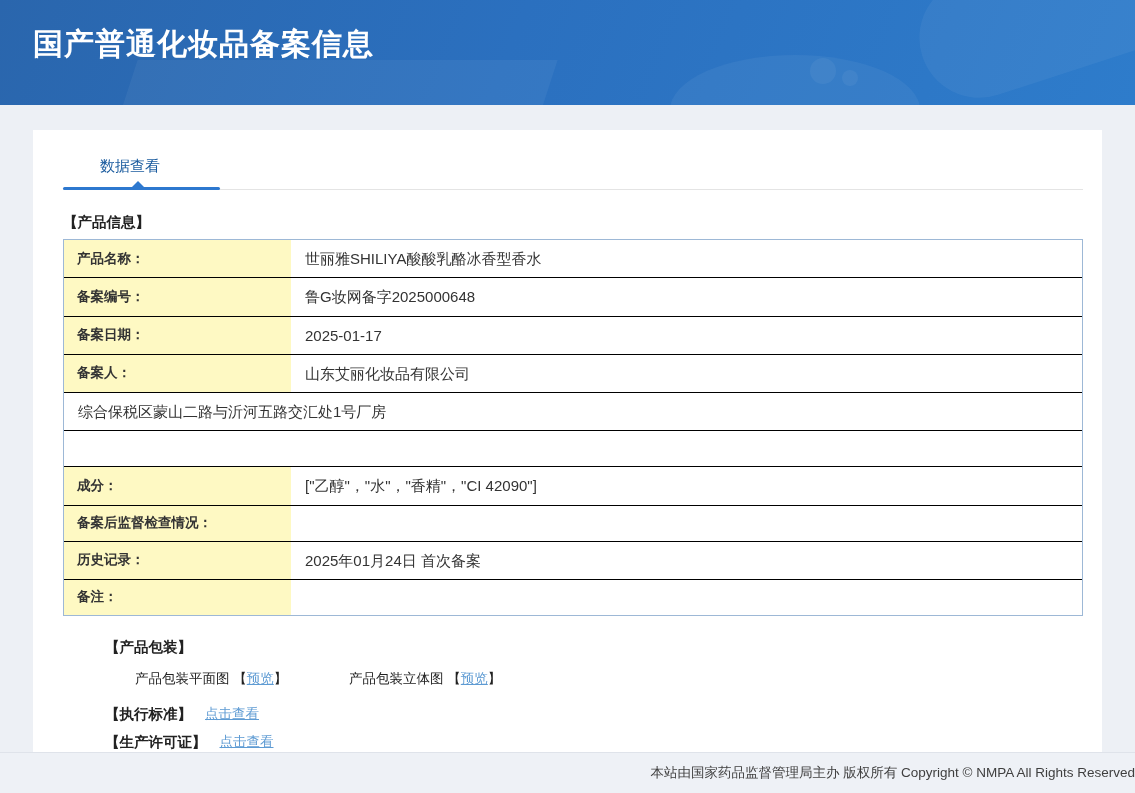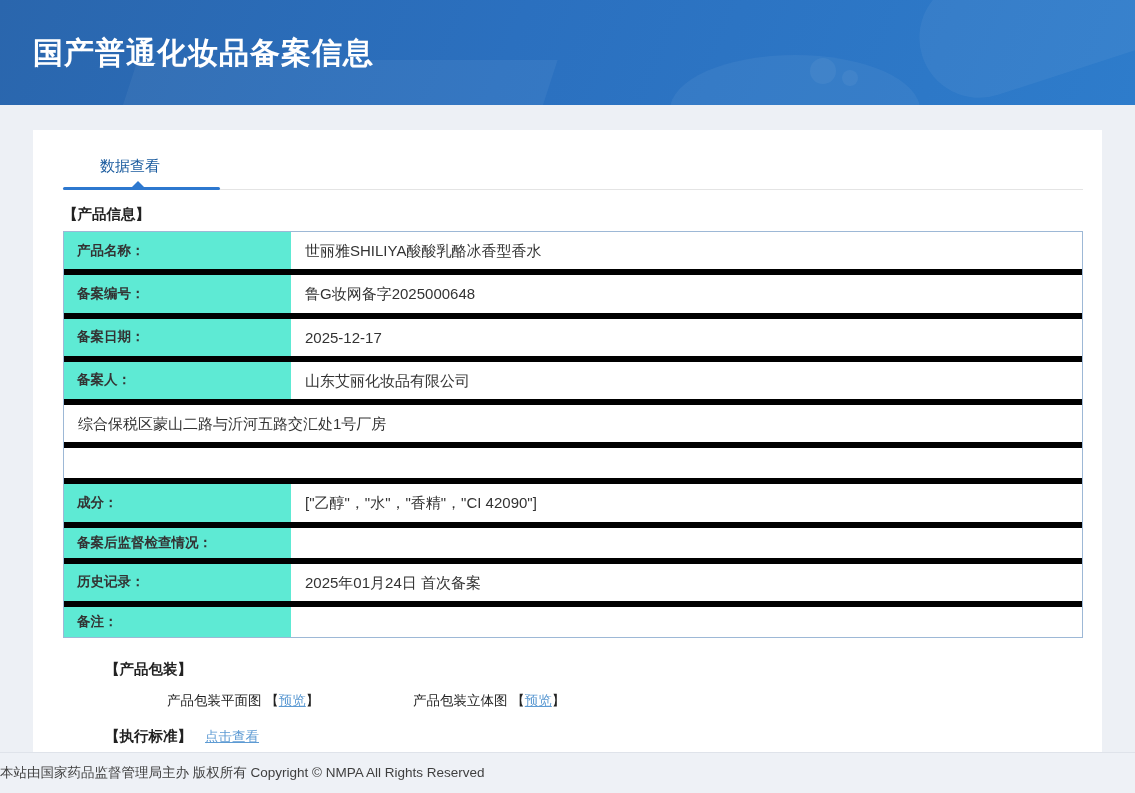--- a/index.html
+++ b/index.html
@@ -20,21 +20,21 @@
     background:linear-gradient(112deg,#2a66ad 0%, #2b70bf 45%, #2e7ccb 100%);
     overflow:hidden;
   }
   .banner .deco { position:absolute; background:rgba(255,255,255,0.05); }
   .deco-band { width:420px; height:170px; left:110px; top:60px; transform:skewX(-18deg); background:rgba(255,255,255,0.045); }
   .deco-ellipse { width:250px; height:110px; left:670px; top:55px; border-radius:50%; background:rgba(255,255,255,0.07); }
   .deco-dot1 { width:26px; height:26px; left:810px; top:58px; border-radius:50%; background:rgba(255,255,255,0.10); }
   .deco-dot2 { width:16px; height:16px; left:842px; top:70px; border-radius:50%; background:rgba(255,255,255,0.09); }
   .deco-corner { width:300px; height:120px; right:-80px; top:-50px; transform:rotate(-18deg); border-radius:60px; background:rgba(255,255,255,0.05); }
   .banner-title {
-    position:absolute; left:33px; top:33px;
+    position:absolute; left:33px; top:24px;
     font-size:30px; font-weight:bold; color:#ffffff; letter-spacing:1px;
   }
 
   
   .card {
     position:absolute; top:130px; left:33px;
     width:1069px; height:622px;
     background:#ffffff;
     padding:0 19px 0 30px;
   }
@@ -51,51 +51,51 @@
     background:#2d78cf; border-radius:2px;
   }
   .tab-caret {
     position:absolute; left:68px; top:-8px; width:0; height:0;
     border-left:7px solid transparent; border-right:7px solid transparent;
     border-bottom:7px solid #2d78cf;
   }
 
   
   .section-title { font-size:14.5px; font-weight:bold; color:#222;margin-left:42px; }
-  .product-info-title { margin:15px 0 7px 0; }
+  .product-info-title { margin:23px 0 7px 0; }
 
   
   .info-table { border:1px solid #9db8d6; }
-  .info-row { display:flex; border-top:6px solid #000000; min-height:36px; }
+  .info-row { display:flex; border-top:1px solid #000000; min-height:36px; }
   .info-row:first-child { border-top:none; }
   .cell-label {
-    flex:0 0 227px; background:#5eead4;
+    flex:0 0 227px; background:#fef9c3;
     display:flex; align-items:center; padding-left:13px;
     font-size:13.5px; font-weight:bold; color:#333;
   }
   .cell-value {
     flex:1; display:flex; align-items:center;
     padding:7px 14px; font-size:15px; color:#333; line-height:1.55;
   }
 
   
   .pkg-title { margin-top:22px; }
   .pkg-row { margin:13px 0 0 72px; font-size:13.5px; color:#222; }
-  .pkg-item { margin-right:58px;margin-left:32px; }
+  .pkg-item { margin-right:58px; }
   .bracket { color:#222; font-weight:normal; }
   a.link { color:#5e9bd3; text-decoration:underline; cursor:pointer; font-size:13.5px; }
-  .inline-row { margin-top:17px; display:flex; align-items:flex-end; }
+  .inline-row { margin-top:17px; display:flex; align-items:flex-start; }
   .inline-row .link { margin-left:13px; }
   .inline-row + .inline-row { margin-top:9px; }
 
   
   .footer {
     position:absolute; left:0; right:0; bottom:0; height:41px;
     background:#eef1f6; border-top:1px solid #dfe3ea;
-    text-align:left; line-height:39px;
+    text-align:right; line-height:39px;
     font-size:13.5px; color:#3f3f3f;
   }
 </style>
 </head>
 <body>
 
 <div class="page">
 
   <div class="banner">
     <div class="deco deco-band"></div>
@@ -122,21 +122,21 @@
       <div class="info-row">
         <div class="cell-label">产品名称：</div>
         <div class="cell-value">世丽雅SHILIYA酸酸乳酪冰香型香水</div>
       </div>
       <div class="info-row">
         <div class="cell-label">备案编号：</div>
         <div class="cell-value">鲁G妆网备字2025000648</div>
       </div>
       <div class="info-row">
         <div class="cell-label">备案日期：</div>
-        <div class="cell-value">2025-12-17</div>
+        <div class="cell-value">2025-01-17</div>
       </div>
       <div class="info-row">
         <div class="cell-label">备案人：</div>
         <div class="cell-value">山东艾丽化妆品有限公司</div>
       </div>
       <div class="info-row">
         <div class="cell-value">综合保税区蒙山二路与沂河五路交汇处1号厂房</div>
       </div>
       <div class="info-row">
       </div>

